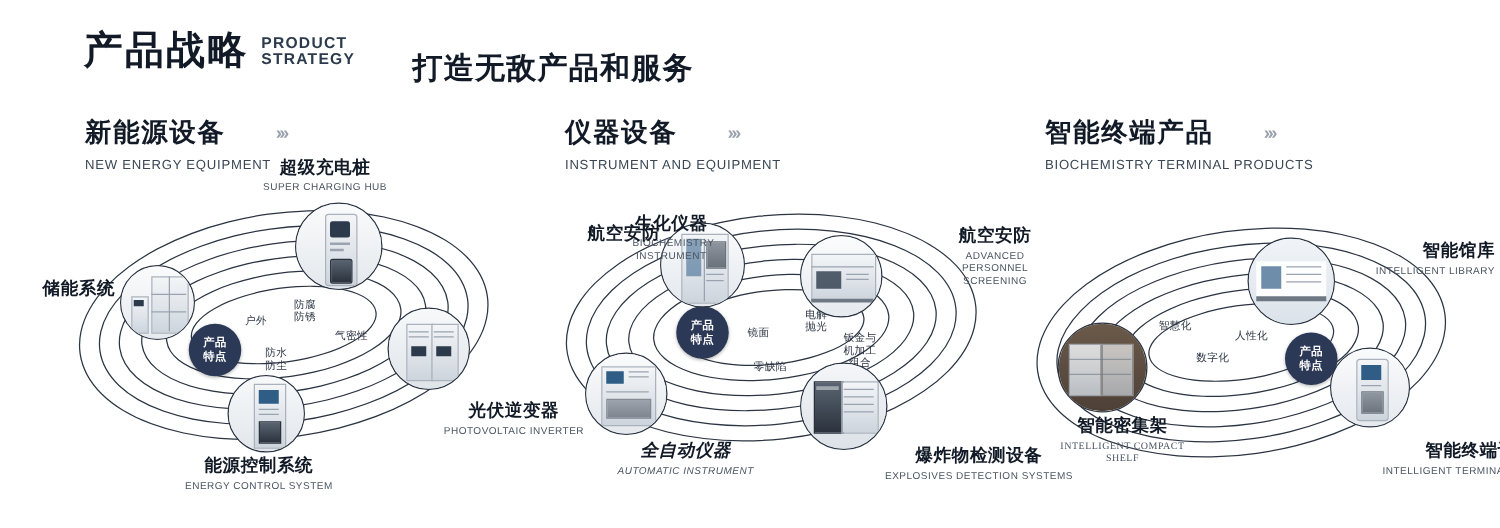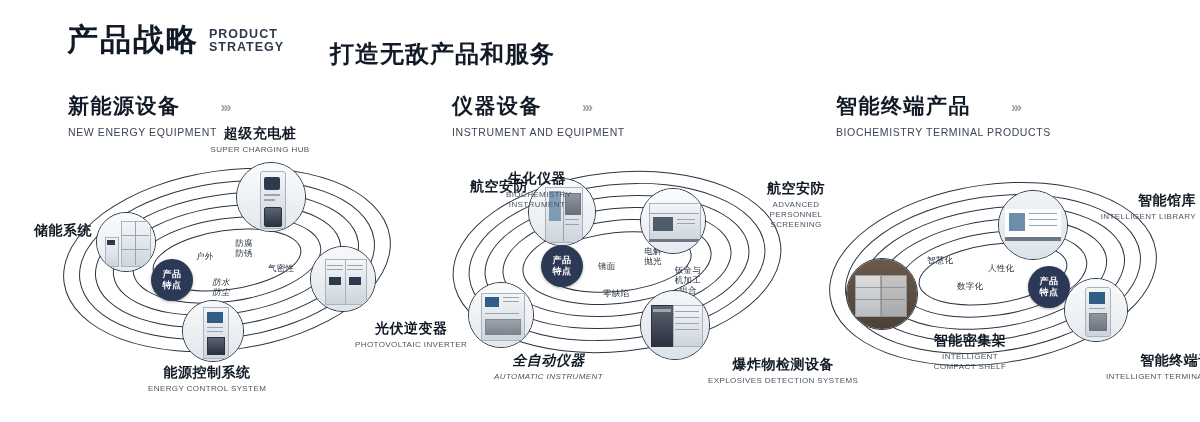--- a/index.html
+++ b/index.html
@@ -134,21 +134,21 @@
   </div>
 
   <div class="center-chip" style="left:151px;top:259px;width:42px;height:42px;">
     <span>产品</span>
     <span>特点</span>
   </div>
 
   <div class="tag" style="left:196px;top:251px;">户外</div>
   <div class="tag" style="left:231px;top:238px;width:26px;line-height:10px;white-space:normal;">防腐防锈</div>
   <div class="tag" style="left:268px;top:263px;">气密性</div>
-  <div class="tag" style="left:208px;top:277px;width:26px;line-height:10px;white-space:normal;font-style:italic;">防水防尘</div>
+  <div class="tag" style="left:208px;top:277px;width:26px;line-height:10px;white-space:normal;">防水防尘</div>
 
   <div class="node" style="left:236px;top:162px;width:70px;height:70px;">
     <div class="ph" style="background:linear-gradient(180deg,#fafbfc 0%,#e4e8ec 100%);">
       <div class="cab" style="left:23px;top:8px;width:24px;height:56px;border-radius:3px;"></div>
       <div class="scr" style="left:27px;top:14px;width:16px;height:13px;border-radius:2px;"></div>
       <div class="ln" style="left:27px;top:31px;width:16px;height:2px;"></div>
       <div class="ln" style="left:27px;top:36px;width:11px;height:2px;"></div>
       <div class="cab-dark" style="left:27px;top:44px;width:16px;height:18px;border-radius:2px;"></div>
     </div>
   </div>
@@ -319,21 +319,21 @@
   </div>
 
   <div class="node" style="left:846px;top:258px;width:72px;height:72px;">
     <div class="ph" style="background:linear-gradient(180deg,#6b5a4a 0%,#4d4036 100%);">
       <div class="cab" style="left:8px;top:16px;width:24px;height:40px;opacity:.85;"></div>
       <div class="cab" style="left:34px;top:16px;width:24px;height:40px;opacity:.7;"></div>
       <div class="ln-d" style="left:8px;top:28px;width:50px;height:1px;opacity:.6;"></div>
       <div class="ln-d" style="left:8px;top:40px;width:50px;height:1px;opacity:.6;"></div>
     </div>
   </div>
-  <div class="lbl center" style="left:920px;top:332px;">
+  <div class="lbl center" style="left:848px;top:332px;font-family:Liberation Serif, serif;">
     <div class="cn">智能密集架</div>
     <div class="en multi" style="width:100px;display:inline-block;">INTELLIGENT COMPACT SHELF</div>
   </div>
 
   <div class="node" style="left:1064px;top:278px;width:64px;height:64px;">
     <div class="ph" style="background:linear-gradient(180deg,#fafbfc 0%,#e5e9ee 100%);">
       <div class="cab" style="left:20px;top:8px;width:24px;height:48px;border-radius:3px;"></div>
       <div class="scr-blue" style="left:24px;top:13px;width:16px;height:12px;"></div>
       <div class="ln" style="left:24px;top:29px;width:16px;height:1px;"></div>
       <div class="cab-dark" style="left:24px;top:34px;width:16px;height:16px;opacity:.6;"></div>

